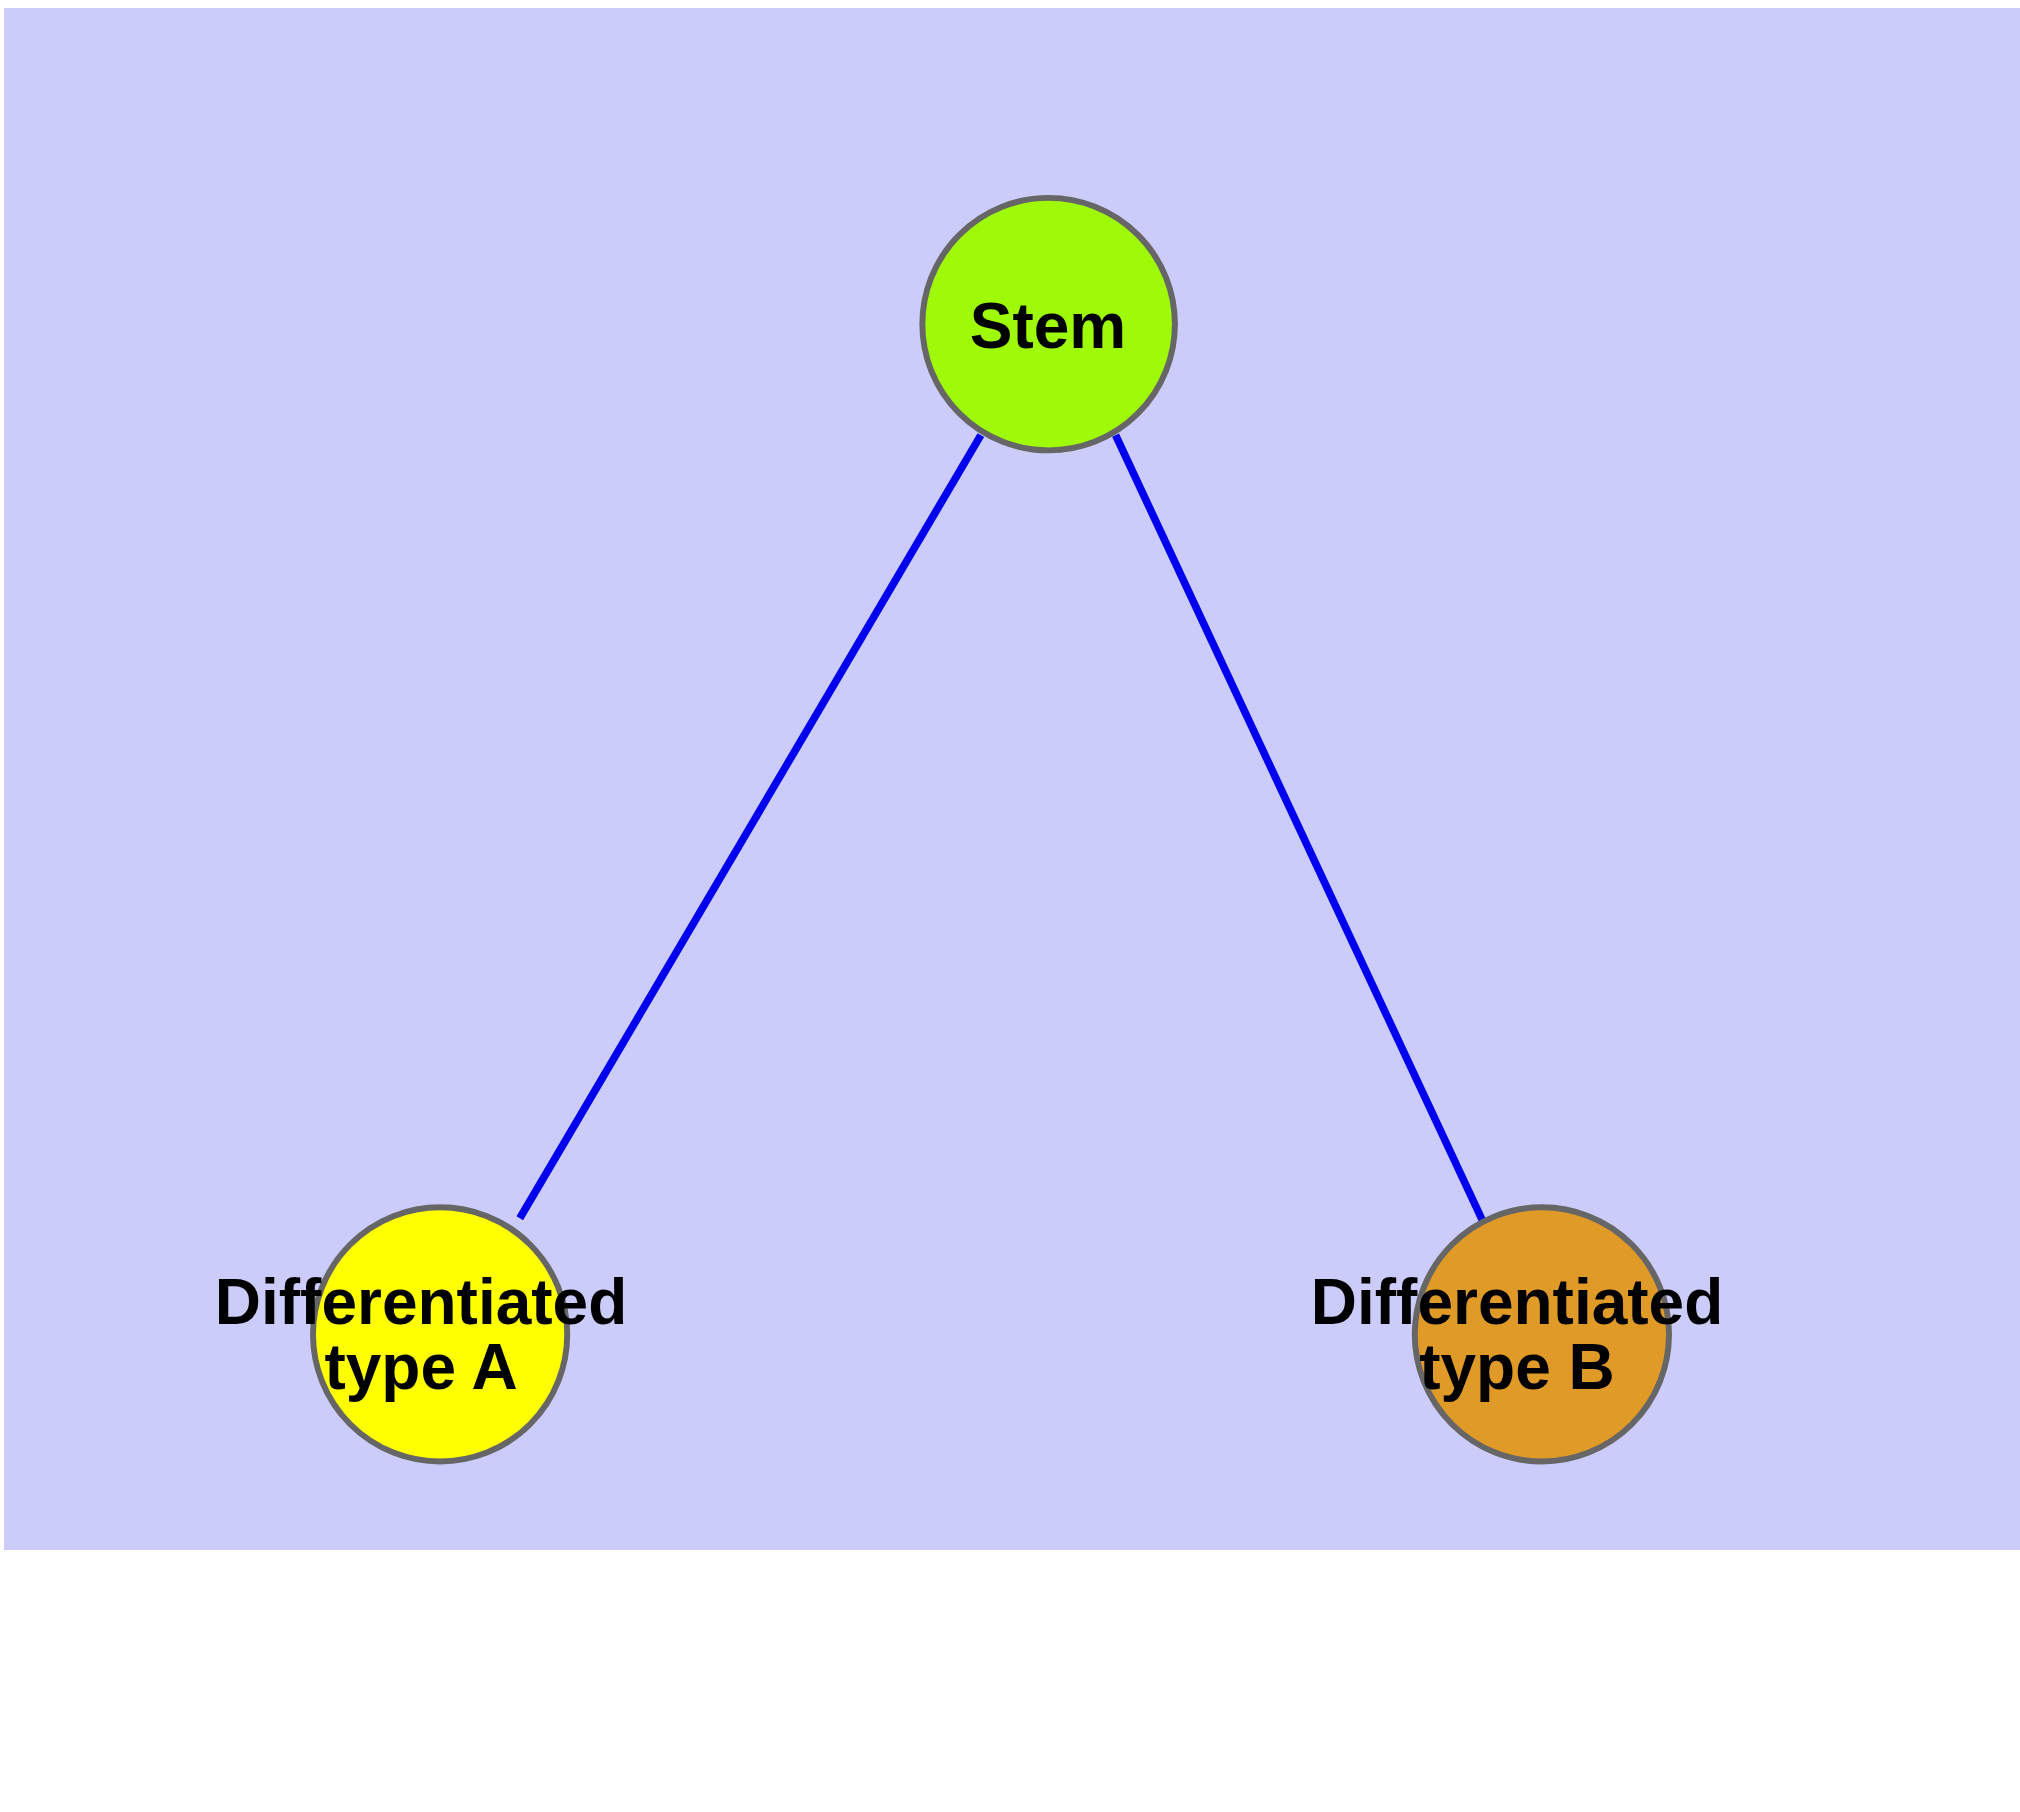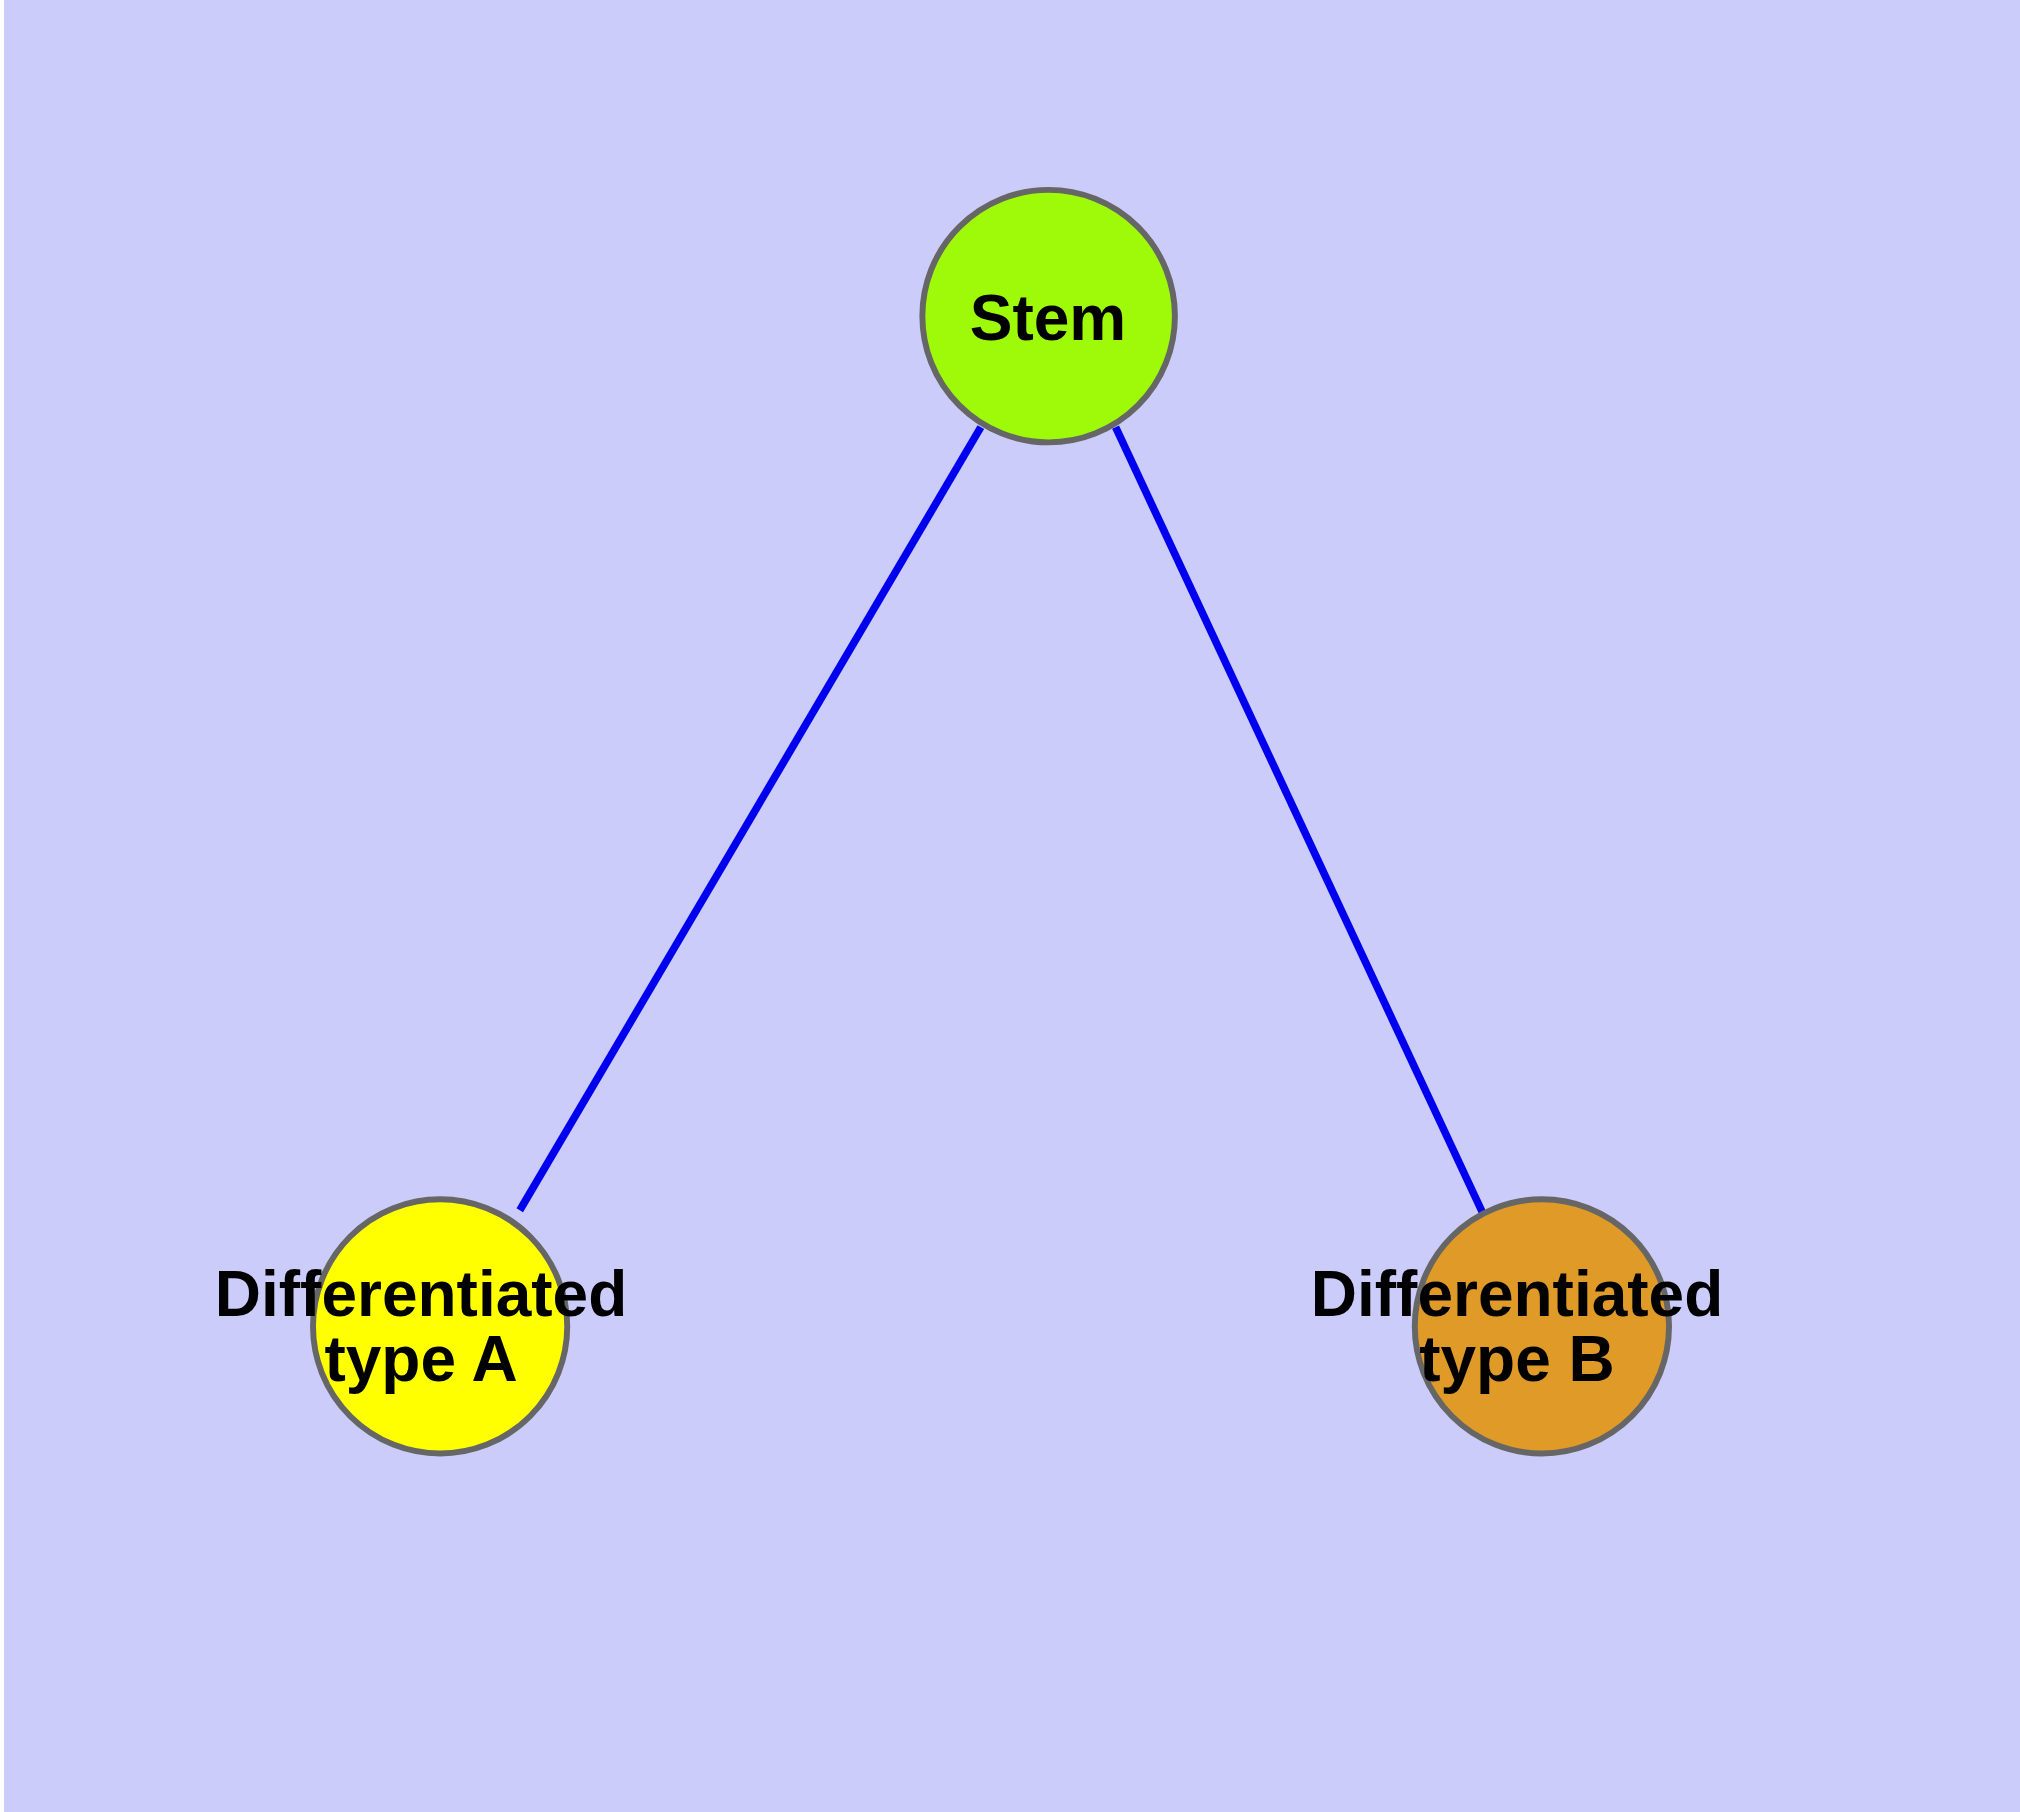--- a/index.html
+++ b/index.html
@@ -4,23 +4,24 @@
 <title>Cell Differentiation Graph</title>
 <style>
   html, body {
     margin: 0;
     padding: 0;
     background: #ffffff;
   }
   #canvas-wrap {
     position: relative;
     width: 2021px;
-    height: 1812px;
+    height: 1542px;
     background: #ffffff;
     overflow: hidden;
+    margin-top: 8px;
   }
   #graph-bg {
     position: absolute;
     left: 4.2px;
     top: 0px;
     width: 2016px;
     height: 1812px;
     background: #ccccfa;
   }
   #graph-svg {

